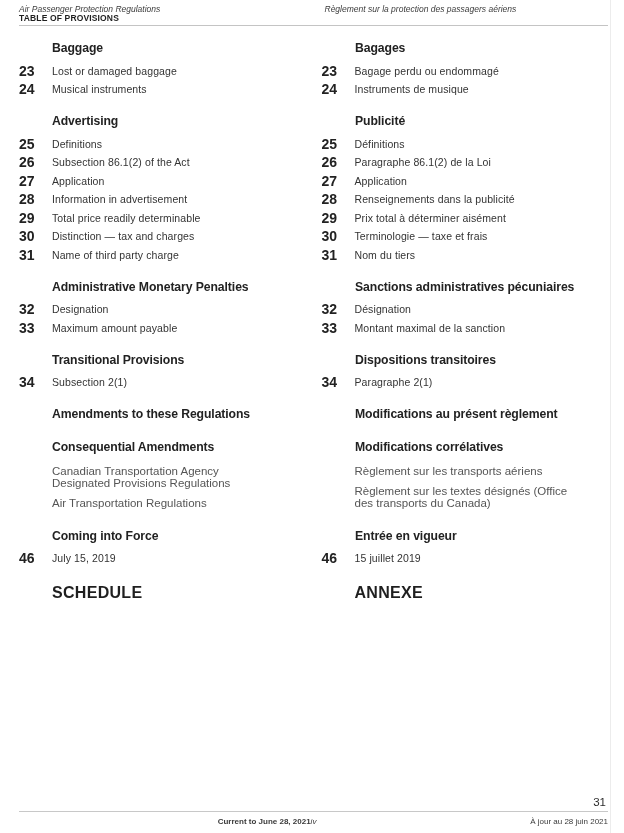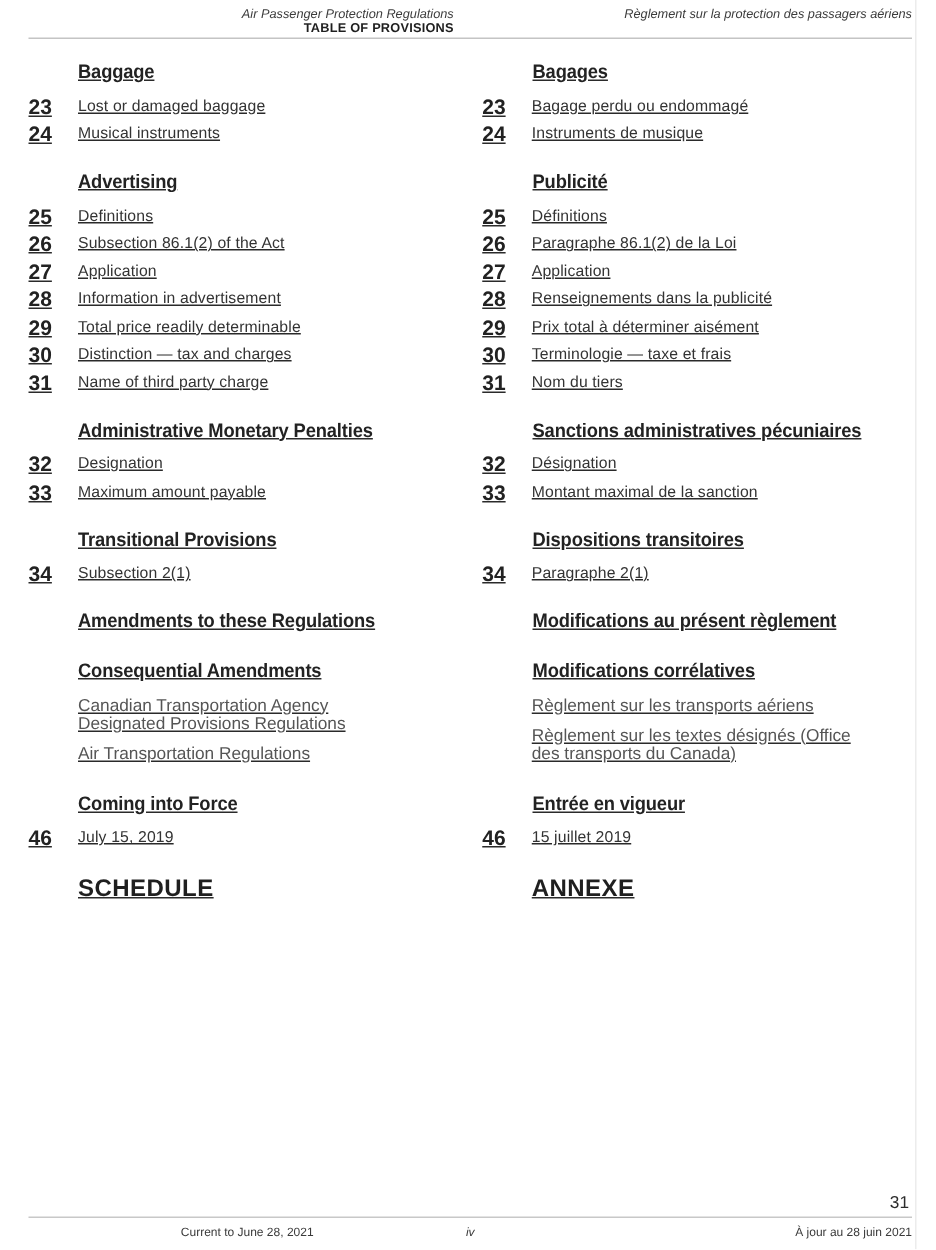--- a/index.html
+++ b/index.html
@@ -15,21 +15,20 @@
   .page-edge {
     position: absolute; top: 0; bottom: 0; right: 13px; width: 1px;
     background: #ececec;
   }
   
   .header {
     display: grid;
     grid-template-columns: 1fr 1fr;
     column-gap: 22px;
     padding: 5px 16px 0 19px;
-    text-align: right;
   }
   .h-title {
     font-style: italic;
     font-size: 8.5px;
     line-height: 9px;
     color: #3c3c3c;
   }
   .h-sub {
     font-weight: bold;
     font-size: 8.5px;
@@ -40,21 +39,20 @@
   .header-rule {
     margin: 2px 16px 0 19px;
     border-bottom: 1.5px solid #c4c4c4;
   }
   
   .toc {
     display: grid;
     grid-template-columns: 1fr 1fr;
     column-gap: 16px;
     padding: 0 16px 0 19px;
-    text-decoration: underline;
   }
   .sec-h {
     font-size: 13px;
     line-height: 14px;
     font-weight: bold;
     color: #222222;
     margin: 19px 0 10.5px 33px;
     white-space: nowrap;
     letter-spacing: -0.1px;
     transform: scaleX(0.94);
@@ -100,21 +98,21 @@
   .page-num {
     text-align: right;
     font-size: 11.5px;
     line-height: 12px;
     color: #2c2c2c;
     margin-bottom: 3px;
     padding-right: 2px;
   }
   .footer-rule { border-top: 1.5px solid #c8c8c8; margin-bottom: 5px; }
   .f-line1 { display: flex; align-items: baseline; }
-  .f-left  { flex: 1; text-align: center; }
+  .f-left  { flex: 1; text-align: right; font-weight: bold; }
   .f-center { flex: 0 0 auto; font-style: italic; color: #4a4a4a; }
   .f-right { flex: 1; text-align: right; }
   .f-txt {
     font-size: 8px;
     line-height: 9px;
     color: #3a3a3a;
   }
   .f-line2 { display: flex; margin-top: 6px; }
 </style>
 </head>

